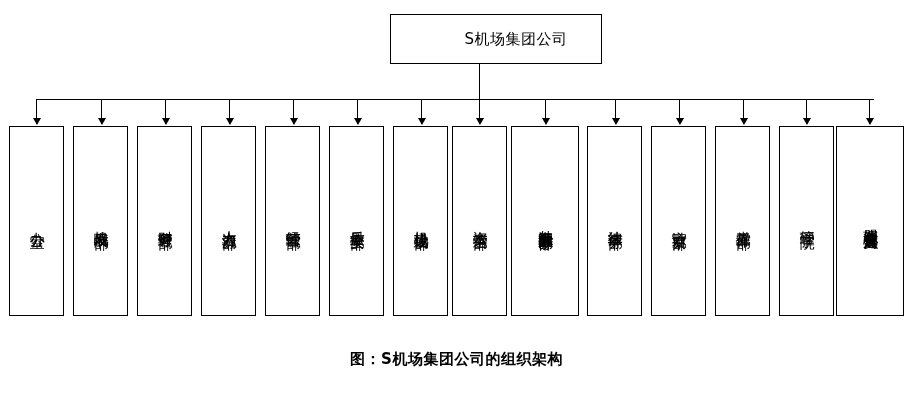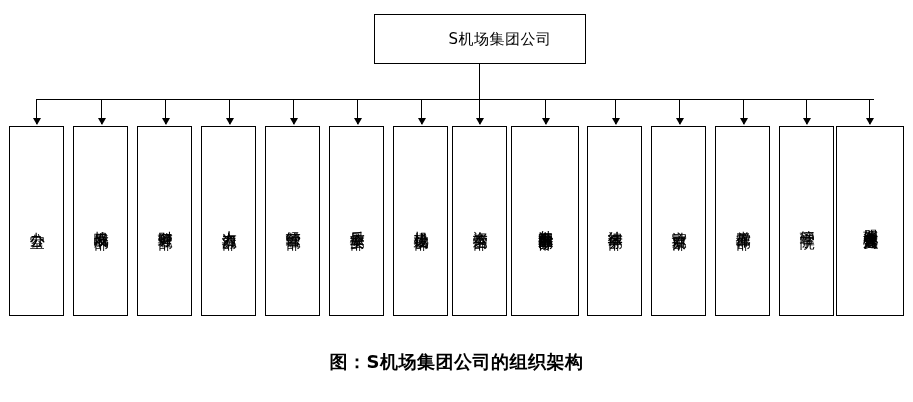--- a/index.html
+++ b/index.html
@@ -18,21 +18,21 @@
 
   #org-chart {
     position: relative;
     width: 913px;
     height: 402px;
   }
 
   
   .root-node {
     position: absolute;
-    left: 374px;
+    left: 390px;
     top: 14px;
     width: 212px;
     height: 50px;
     border: 1px solid #000000;
     background: #ffffff;
     box-sizing: border-box;
     display: flex;
     align-items: center;
     justify-content: center;
     font-size: 15px;
@@ -108,21 +108,21 @@
     letter-spacing: 0.5px;
   }
 
   
   .caption {
     position: absolute;
     left: 0;
     top: 350px;
     width: 913px;
     text-align: center;
-    font-size: 18px;
+    font-size: 15px;
     font-weight: bold;
     letter-spacing: 0.5px;
   }
 </style>
 </head>
 <body>
 
 <div id="org-chart">
 
   <div class="root-node">

